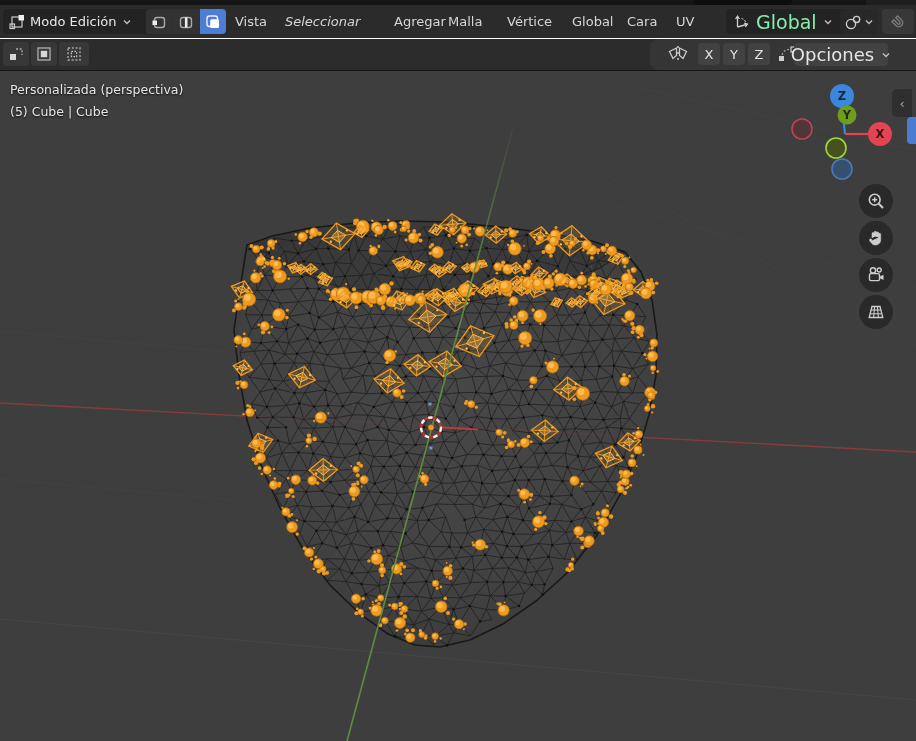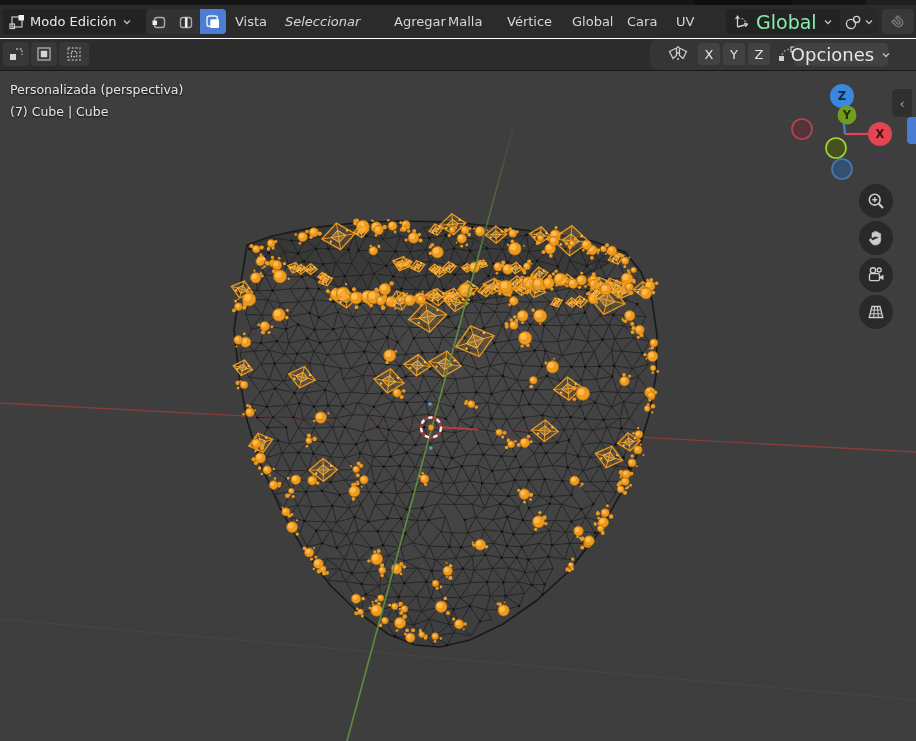--- a/index.html
+++ b/index.html
@@ -1884,21 +1884,21 @@
           <rect x="429.5" y="446.5" width="3" height="3" fill="#6b9fd4"></rect>
           <g>
             <circle cx="431" cy="427.5" r="10" fill="none" stroke="#b23434" stroke-width="2.4"></circle>
             <circle cx="431" cy="427.5" r="10" fill="none" stroke="#f2f2f2" stroke-width="2.4" stroke-dasharray="4.4 4.4"></circle>
             <circle cx="431" cy="427.5" r="3" fill="#ee9a1e" stroke="#8a5a0a" stroke-width="0.6"></circle>
           </g>
         </svg>
       </div>
     <div id="vp-overlay">
       <div>Personalizada (perspectiva)</div>
-      <div>(7) Cube | Cube</div>
+      <div>(5) Cube | Cube</div>
     </div>
     <div id="gizmo">
         <svg width="136" height="112" viewBox="0 0 136 112">
           <line x1="65" y1="58" x2="62" y2="30" stroke="#3b87dd" stroke-width="2.2"></line>
           <line x1="65" y1="58" x2="90" y2="58" stroke="#e24452" stroke-width="2.2"></line>
           <circle cx="22" cy="53" r="10" fill="#523539" stroke="#bb4452" stroke-width="1.6"></circle>
           <circle cx="56" cy="72" r="10" fill="#46511c" stroke="#a2d82f" stroke-width="1.6"></circle>
           <circle cx="62" cy="93" r="10" fill="#35506e" stroke="#4a7ab5" stroke-width="1.6"></circle>
           <circle cx="62" cy="20" r="12" fill="#3b87dd"></circle>
           <text x="62" y="24" text-anchor="middle" font-size="11.5" font-weight="bold" fill="#15283c" font-family="DejaVu Sans,sans-serif">Z</text>

